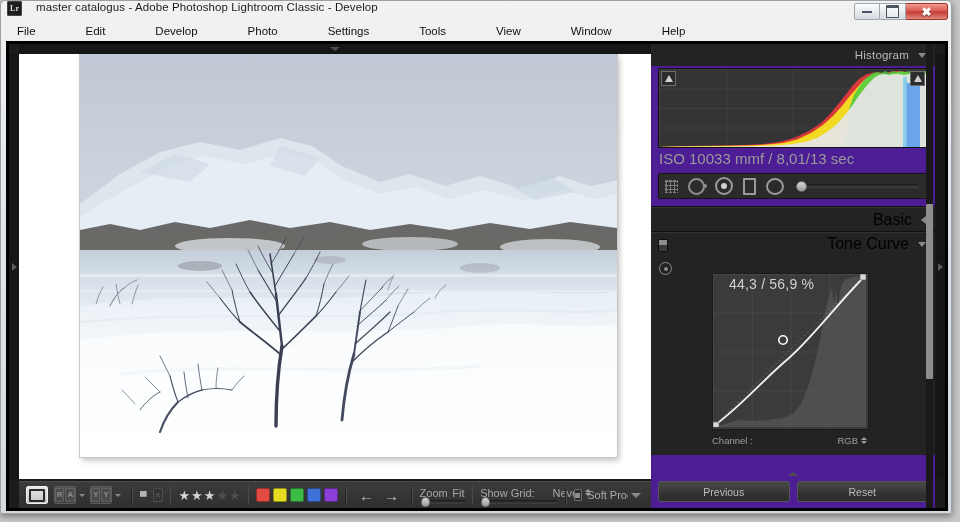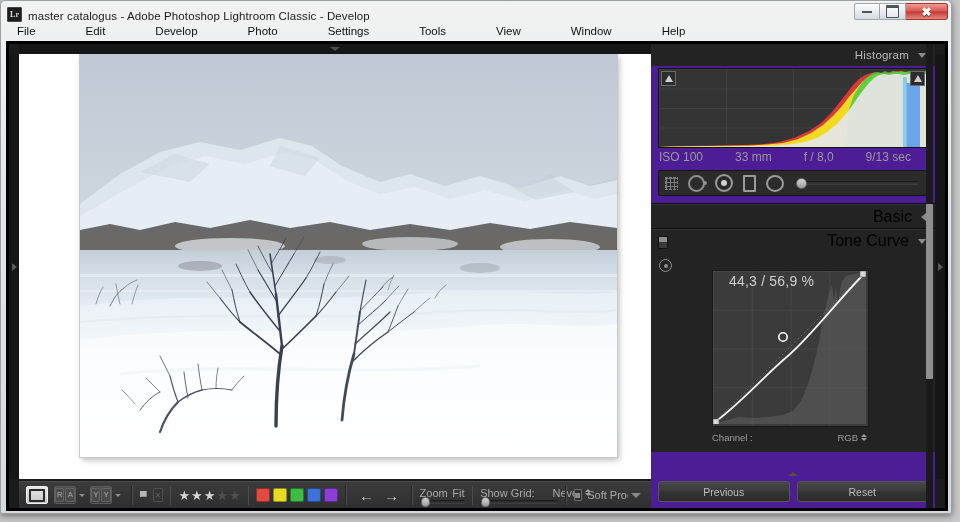--- a/index.html
+++ b/index.html
@@ -17,21 +17,21 @@
   .winframe{
     position:absolute;left:0;top:0;width:952px;height:514px;
     background:linear-gradient(180deg,#f2f2f2 0%,#e2e6ea 40%,#d4d9de 100%);
     border:1px solid #9aa0a6;
     border-radius:5px 5px 2px 2px;
     box-shadow:0 2px 7px rgba(0,0,0,.45);
     box-sizing:border-box;
   }
   .titlebar{
     position:absolute;left:0;top:0;right:0;height:21px;
-    display:flex;align-items:flex-end;
+    display:flex;align-items:flex-start;gap:8px;
   }
   .app-icon{
     width:13px;height:13px;margin-left:6px;margin-right:6px;
     background:#1d1d1d;border:1px solid #444;
     color:#dcdcdc;font-size:8px;line-height:13px;text-align:center;
     font-family:"Liberation Serif", serif;font-weight:bold;
     border-radius:1px;flex:0 0 auto;
   }
   .title-text{
     font-size:11.5px;color:#1b1b1b;white-space:nowrap;
@@ -216,22 +216,22 @@
     background-size:25% 100%,100% 25%;
   }
   .clipbox{
     position:absolute;top:2px;width:13px;height:13px;
     border:1px solid #6c6c6c;background:#2c2c2c;
     display:flex;align-items:center;justify-content:center;
   }
   .clipbox.l{left:2px;} .clipbox.r{right:2px;}
   .ctri{width:0;height:0;border-bottom:7px solid #d0d0d0;border-left:4px solid transparent;border-right:4px solid transparent;}
   .meta{
-    margin:2px 24px 0 8px;display:flex;justify-content:space-between;
-    font-size:12px;color:#9a9a9a;
+    margin:2px 8px 0 8px;display:flex;
+    font-size:15px;color:#9a9a9a;
   }
   .smartprev{
     margin:5px 7px 0 7px;height:17px;
     display:flex;align-items:center;
     border-top:1px solid #171717;
     font-size:10px;color:#b0b0b0;
   }
   .spicon{
     width:12px;height:9px;border:1px solid #7e7e7e;border-radius:1px;
     background:#3a3a3a;margin-right:6px;position:relative;
@@ -648,21 +648,21 @@
         </div>
         <div class="clipbox r">
           <span class="ctri"></span>
         </div>
       </div>
 
       <div class="meta">
         <span>ISO 100</span>
         <span>33 mm</span>
         <span>f / 8,0</span>
-        <span>9/13 sec</span>
+        <span>1/13 sec</span>
       </div>
 
 
       <div class="toolstrip">
         <span class="tool">
                 <i class="t-crop"></i>
               </span>
         <span class="tool">
                 <i class="t-spot"></i>
               </span>

